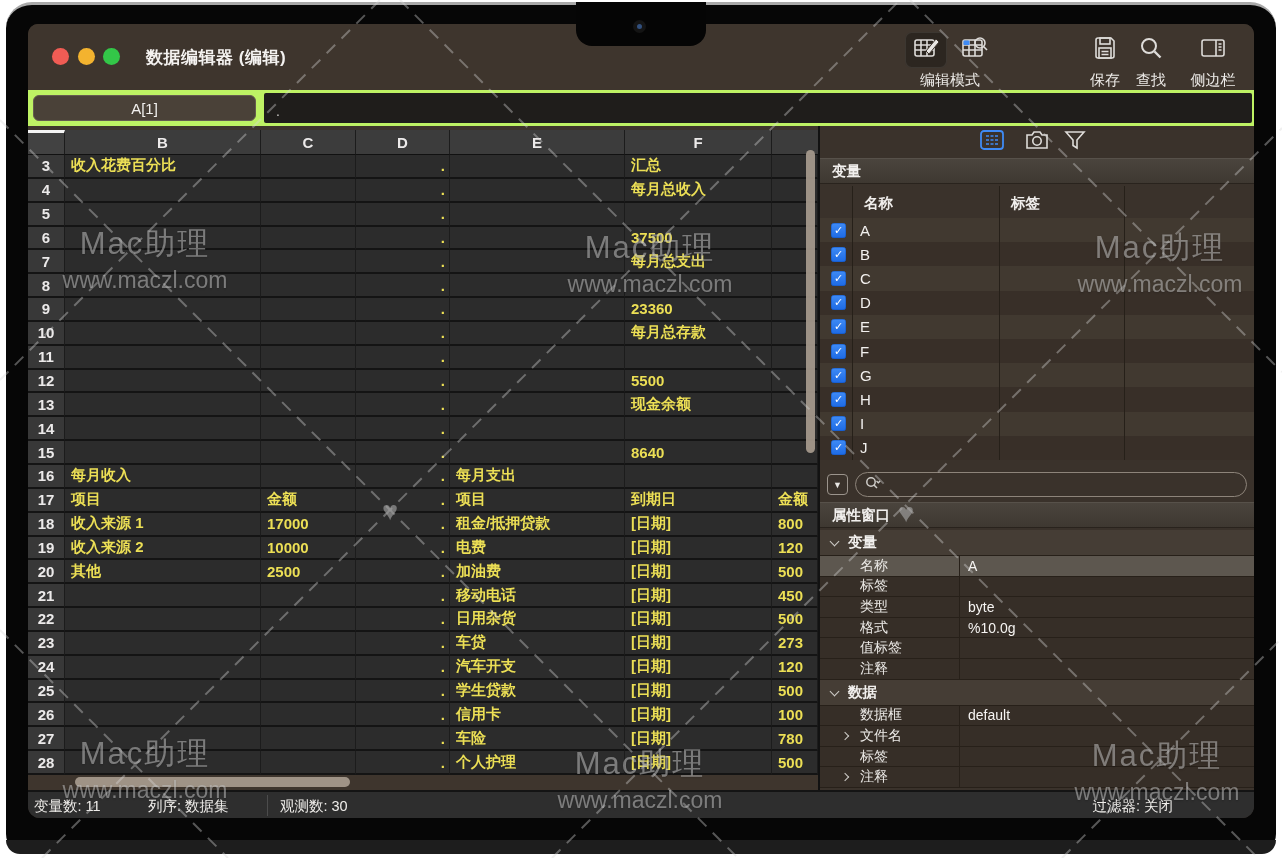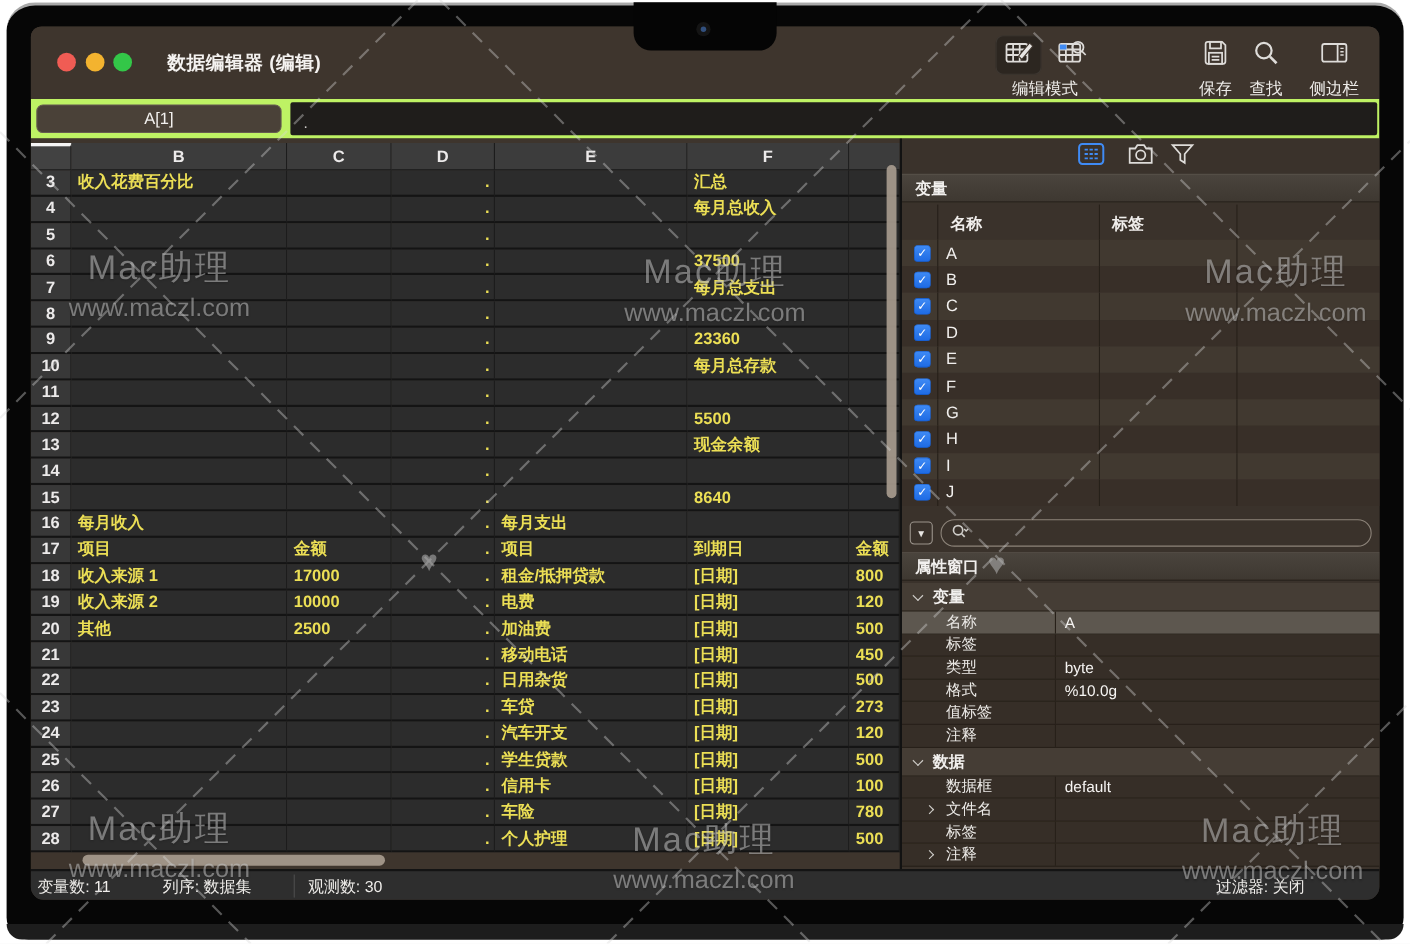--- a/index.html
+++ b/index.html
@@ -18,21 +18,21 @@
   
   .window{position:absolute;left:28px;top:24px;width:1226px;height:794px;background:#3e352d;
           border-radius:10px 10px 12px 12px;overflow:hidden;z-index:2;}
 
   
   .titlebar{position:absolute;left:0;top:0;width:100%;height:66px;background:#3e352d;}
   .tl{position:absolute;top:24px;width:17px;height:17px;border-radius:50%;}
   .tl.red{left:24px;background:#f05c54;}
   .tl.yellow{left:50px;background:#f3b32f;}
   .tl.green{left:75px;background:#33c748;}
-  .win-title{position:absolute;left:124px;top:22px;font-size:17px;font-weight:700;color:#f4f2f0;letter-spacing:.5px;}
+  .win-title{position:absolute;left:118px;top:22px;font-size:17px;font-weight:700;color:#f4f2f0;letter-spacing:.5px;}
 
   .tb-group{position:absolute;top:8px;text-align:center;color:#eceae7;}
   .tb-label{font-size:15px;margin-top:3px;color:#edebe8;}
   .seg{display:flex;gap:6px;justify-content:center;}
   .seg-btn{width:42px;height:36px;display:flex;align-items:center;justify-content:center;border-radius:7px;}
   .seg-btn.sel{background:rgba(0,0,0,.28);box-shadow:inset 0 0 0 1px rgba(255,255,255,.08);}
   .icon-stroke{stroke:#dedcd9;fill:none;stroke-width:1.6;}
 
   
   .formulabar{position:absolute;left:0;top:66px;width:100%;height:36px;background:#bef264;}
@@ -98,21 +98,21 @@
   .plabel{position:absolute;left:40px;}
   .pvalue{position:absolute;left:139px;right:0;top:0;bottom:0;border-left:1px solid #272019;display:flex;align-items:center;padding-left:8px;color:#f6f4f2;}
   .pchev{position:absolute;left:22px;top:7px;width:6px;height:6px;border-right:1.7px solid #cfcdc9;border-bottom:1.7px solid #cfcdc9;transform:rotate(-45deg);}
   .secchev{position:absolute;left:11px;top:8px;width:7px;height:7px;border-right:1.8px solid #cfcdc9;border-bottom:1.8px solid #cfcdc9;transform:rotate(45deg);}
 
   
   .statusbar{position:absolute;left:0;top:766px;width:100%;height:28px;background:#2e2e2e;border-top:2px solid #141414;
              color:#efedea;font-size:14.5px;}
   .statusbar .s1{position:absolute;left:6px;top:5px;} .statusbar .s2{position:absolute;left:120px;top:5px;}
   .statusbar .sdiv{position:absolute;left:239px;top:3px;width:1px;height:21px;background:#4c4c4c;}
-  .statusbar .s3{position:absolute;left:252px;top:5px;} .statusbar .s4{position:absolute;right:68px;top:5px;}
+  .statusbar .s3{position:absolute;left:252px;top:5px;} .statusbar .s4{position:absolute;right:81px;top:5px;}
 
   
   .wm-layer{position:absolute;left:0;top:0;width:1103px;height:858px;pointer-events:none;z-index:20;}
   .wm{position:absolute;transform:translate(-50%,-50%);text-align:center;color:#bdbdbd;opacity:.55;
       text-shadow:0 1px 2px rgba(0,0,0,.35);}
   .wm .b{font-size:31px;letter-spacing:2px;}
   .wm .u{font-size:23px;margin-top:2px;}
   .wm-heart{position:absolute;transform:translate(-50%,-50%);font-size:27px;color:#ababab;opacity:.6;}
 </style>
 </head>

